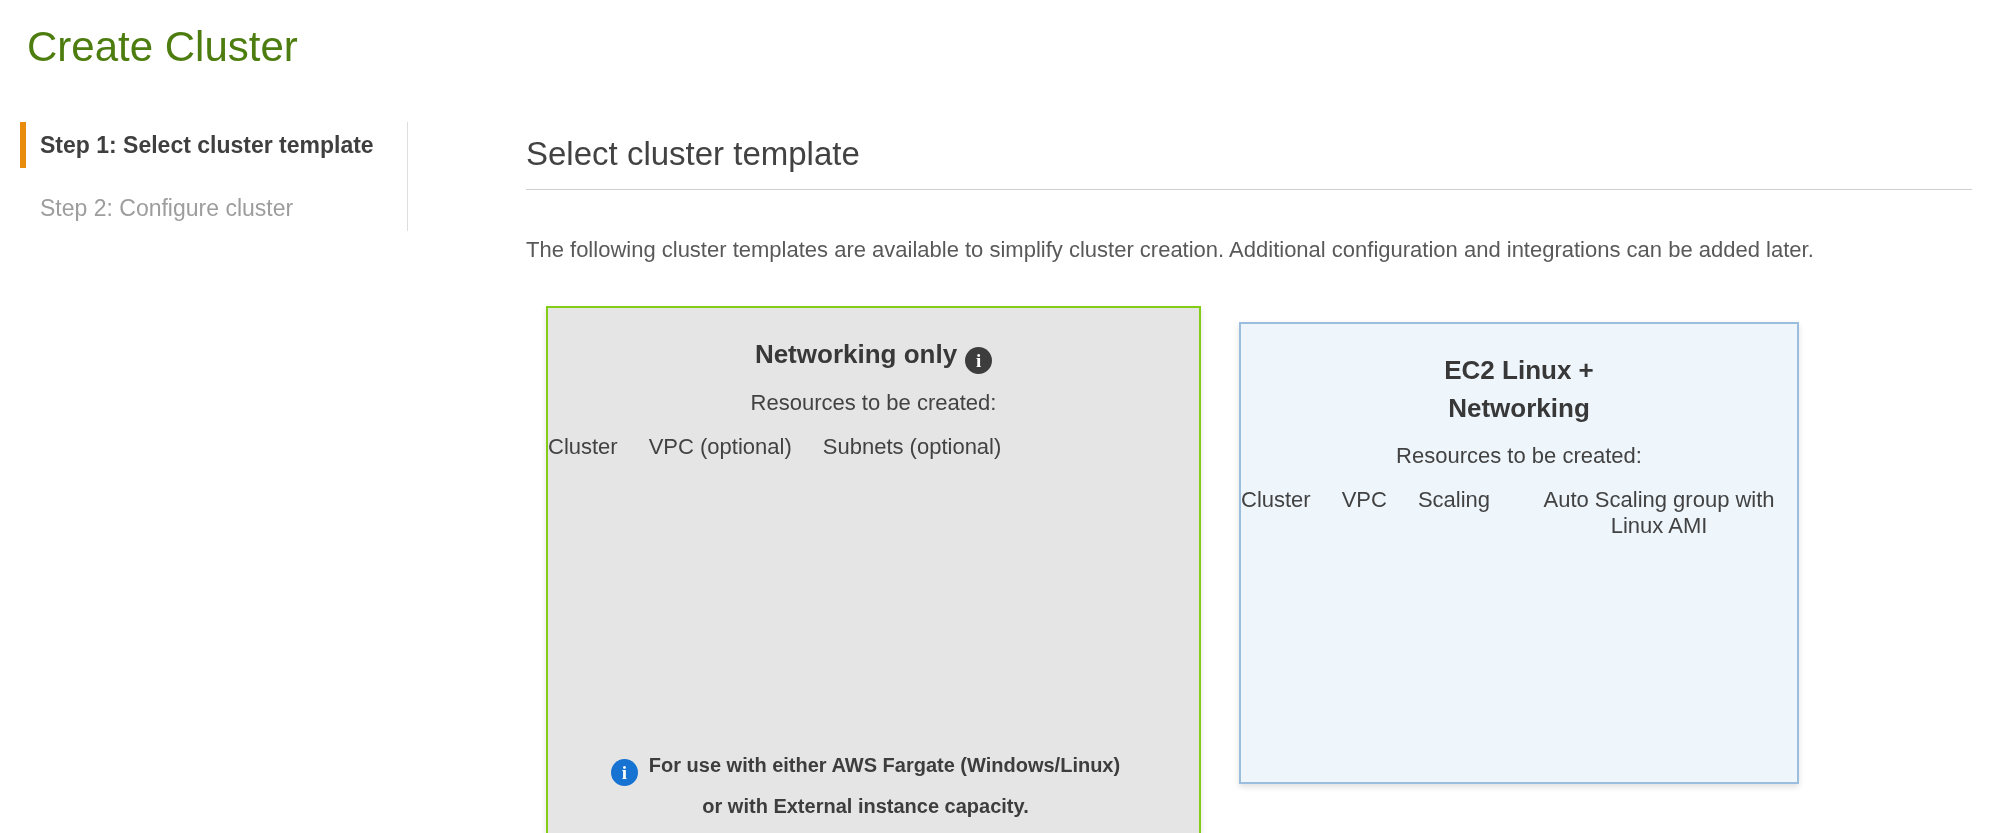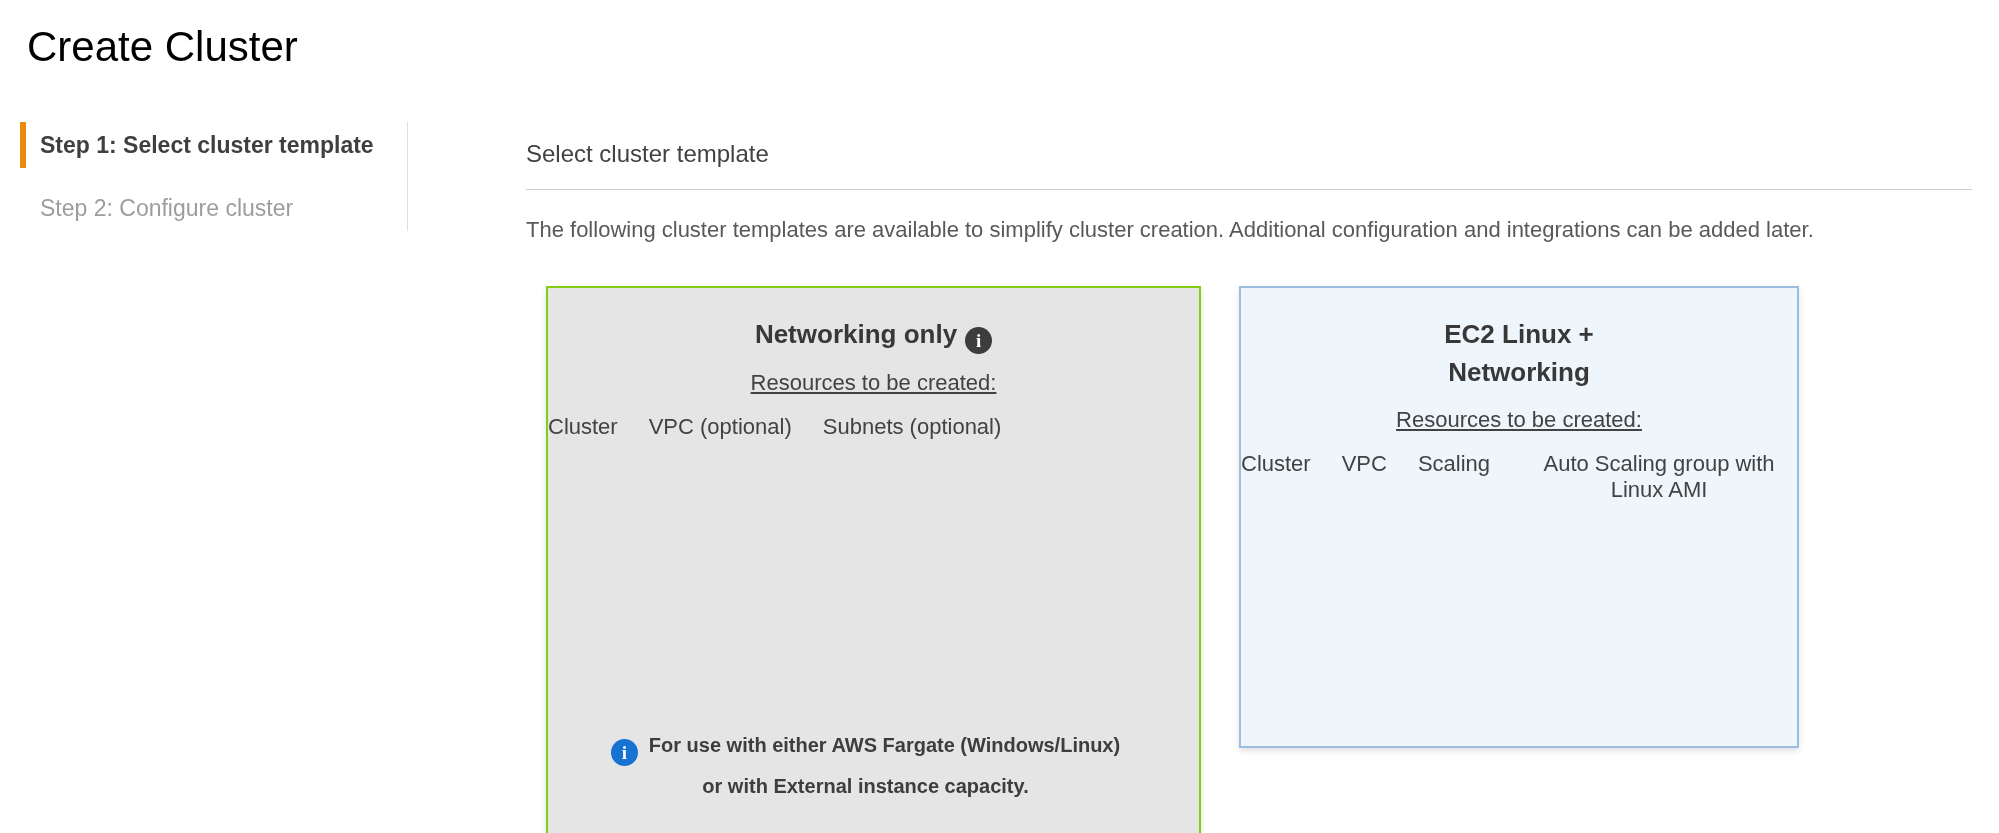--- a/index.html
+++ b/index.html
@@ -13,21 +13,21 @@
     background: #ffffff;
     overflow: hidden;
   }
 
   .page-title {
     margin: 0;
     padding: 22px 0 0 27px;
     font-size: 42px;
     line-height: 50px;
     font-weight: 400;
-    color: #000000;
+    color: #4d7c0f;
   }
 
   .content-row {
     display: flex;
     align-items: flex-start;
     margin-top: 50px;
     height: 685px;
   }
 
   
@@ -55,32 +55,32 @@
   .step + .step { margin-top: 17px; }
 
   
   .main-col {
     flex: 1 1 auto;
     padding: 0 27px 0 118px;
     min-width: 0;
   }
   .section-heading {
     margin: 14px 0 0;
-    font-size: 24px;
+    font-size: 33px;
     line-height: 36px;
     font-weight: 400;
     color: #424242;
   }
   .heading-rule {
     border: none;
     border-top: 1px solid #cfcfcf;
     margin: 17px 0 0;
   }
   .section-description {
-    margin: 21px 0 0;
+    margin: 41px 0 0;
     max-width: 1430px;
     font-size: 22px;
     line-height: 37px;
     color: #595959;
   }
 
   
   .cards {
     display: flex;
     gap: 38px;
@@ -94,36 +94,36 @@
     border: 2px solid #84cc16;
     box-shadow: 0 3px 6px rgba(0,0,0,0.12);
     text-align: center;
     cursor: pointer;
   }
   .card.selected {
     width: 560px;
     height: 462px;
     background: #eef5fb;
     border: 2px solid #9bbdde;
+    margin-top: 16px;
   }
 
   .card-title {
     margin-top: 27px;
     font-size: 26px;
     line-height: 38px;
     font-weight: 700;
     color: #383838;
   }
   .resources-label {
     display: inline-block;
     margin-top: 16px;
     font-size: 22px;
     line-height: 26px;
     color: #424242;
-    text-decoration: underline;
   }
   .resource-list {
     margin-top: 18px;
     display: flex;
     flex-direction: row;
     gap: 31px;
     font-size: 22px;
     line-height: 26px;
     color: #424242;
   }

